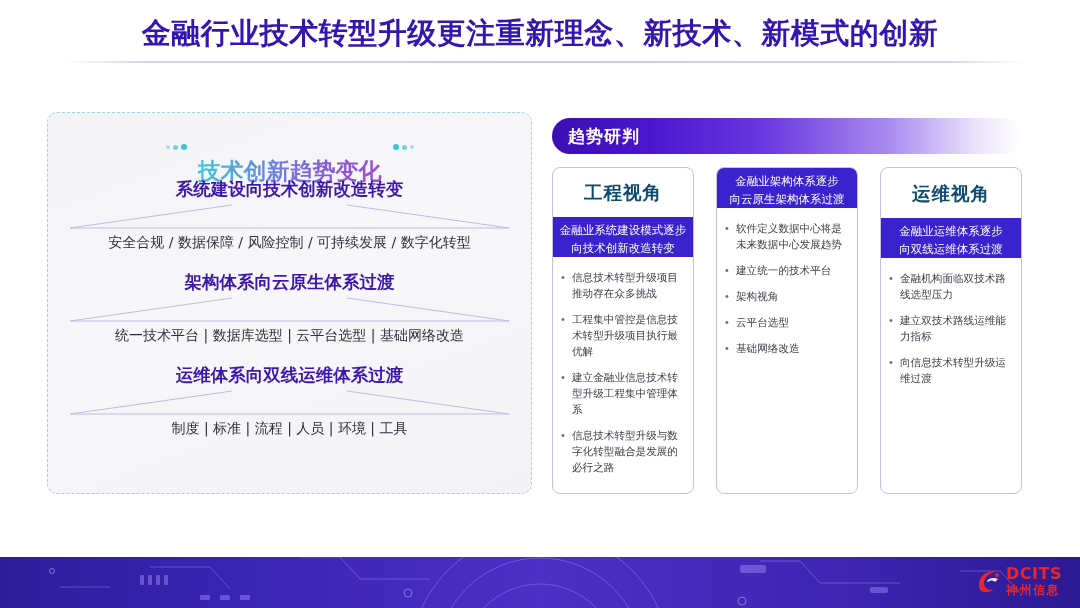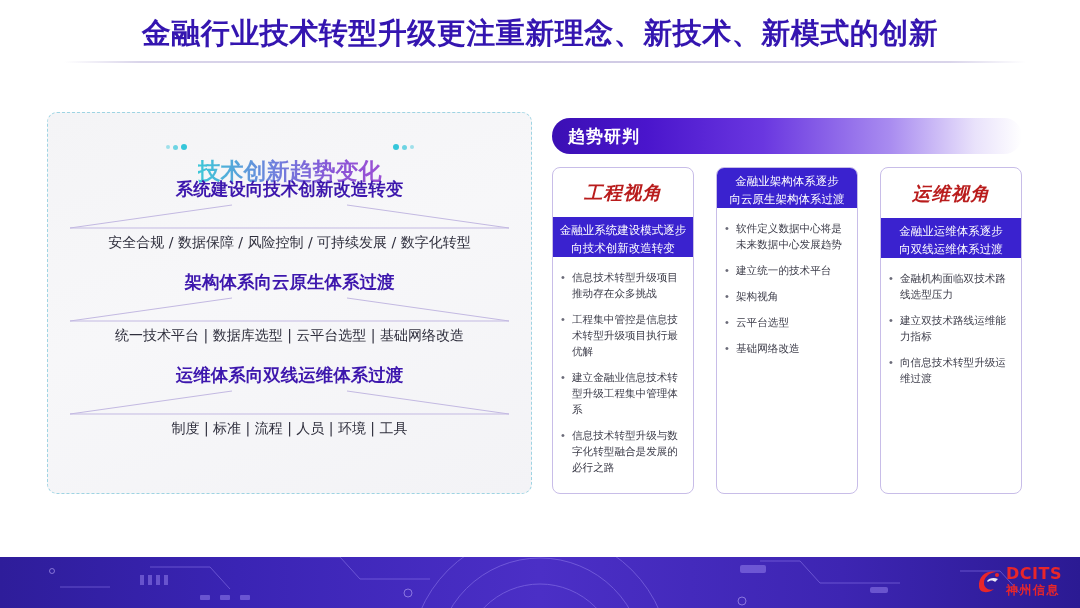--- a/index.html
+++ b/index.html
@@ -77,23 +77,22 @@
   }
 
   .cards { position: absolute; left: 552px; top: 167px; width: 472px; height: 327px; display: flex; gap: 22px; }
   .card {
     width: 142px; height: 327px; background: #ffffff;
     border: 1.3px solid #c8bde8; border-radius: 8px;
     display: flex; flex-direction: column; overflow: hidden;
   }
   .card-title {
     height: 50px; display: flex; align-items: center; justify-content: center;
-    font-size: 18.5px; font-weight: bold; color: #b91c1c; letter-spacing: 1px;
-    font-family: "DejaVu Sans","Liberation Sans",sans-serif;
-    font-style: italic;
+    font-size: 18.5px; font-weight: bold; color: #0c4a6e; letter-spacing: 1px;
+    font-family: "DejaVu Sans","Liberation Sans",sans-serif;
   }
   .card-sub {
     background: #3a22cf; color: #ffffff; font-size: 11.5px; line-height: 18px;
     text-align: center; padding: 4px 3px 0 3px;
     font-family: "DejaVu Sans","Liberation Sans",sans-serif;
   }
   .card-sub div { white-space: nowrap; }
   .card-body { flex: 1; padding: 12px 10px 8px 8px; }
   .bullet { display: flex; gap: 5px; margin-bottom: 10px; }
   .bullet .dot { color: #6a6a78; font-size: 11px; line-height: 16px; flex: 0 0 6px; }

